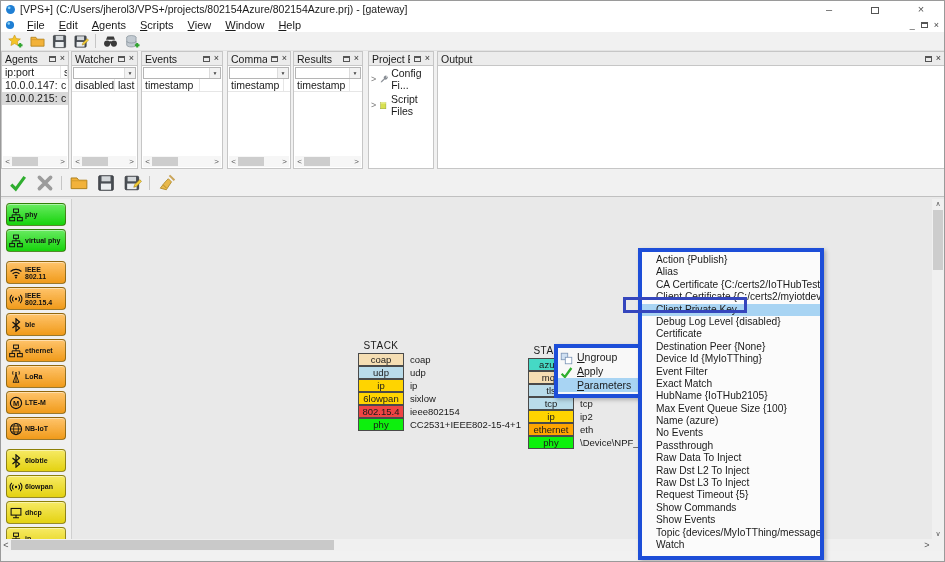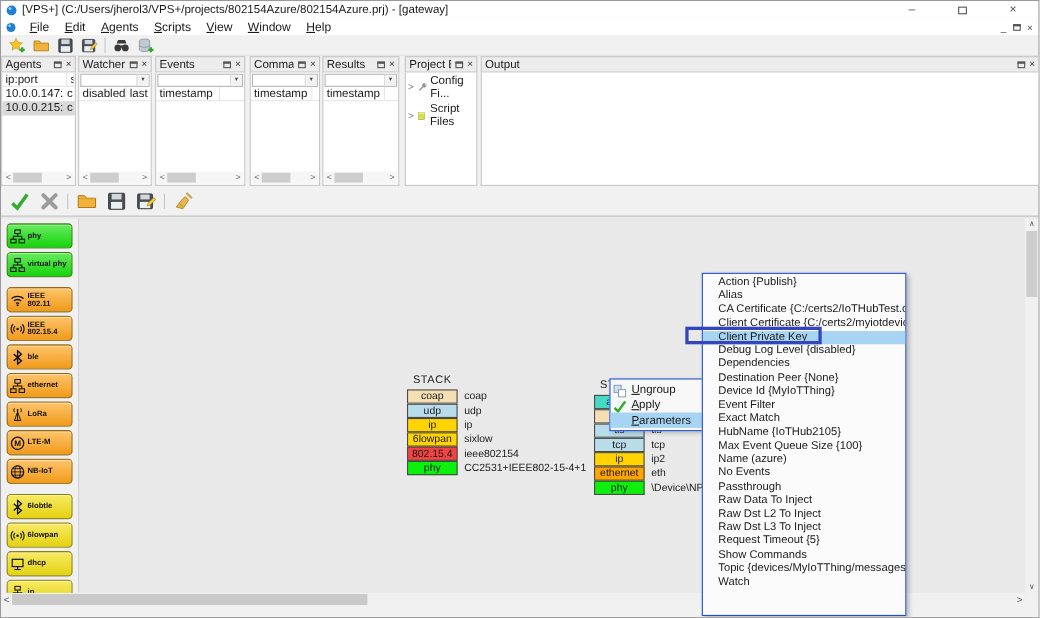--- a/index.html
+++ b/index.html
@@ -54,30 +54,30 @@
   .chev{color:#777;font-size:9px;width:7px;}
 
   
   .main{position:absolute;left:0;top:195px;width:100%;height:367px;background:#e9e9e9;border-top:1px solid #c0c0c0;}
   .palette{position:absolute;left:0;top:2px;width:71px;height:340px;background:#f0f0f0;border-right:1px solid #cfcfcf;padding-top:4px;overflow:hidden;}
   .pblock{width:60px;height:23px;margin:0 auto 3px auto;border-radius:4px;border:1px solid rgba(70,60,0,.55);display:flex;align-items:center;gap:2px;padding:1px 2px;box-shadow:inset 0 1px 0 rgba(255,255,255,.45);}
   .pblock .ico{flex:0 0 14px;}
   .pblock .lbl{font-size:7px;font-weight:bold;line-height:7px;color:#111;}
   .pgap{height:6px;}
 
-  .stack{position:absolute;z-index:1;margin-left:12px;}
+  .stack{position:absolute;z-index:1;}
   .stitle{font-size:10px;text-align:center;width:46px;margin-bottom:3px;letter-spacing:.5px;}
-  .srow{display:flex;align-items:center;height:13px;}
+  .srow{display:flex;align-items:flex-start;height:13px;}
   .scell{width:46px;height:13px;border:1px solid #4a4a4a;margin-top:-1px;text-align:center;font-size:9.5px;line-height:11px;}
   .snote{margin-left:6px;font-size:9.5px;white-space:nowrap;}
   #stack0{left:357px;top:143px;}
   #stack1{left:527px;top:148px;}
 
   
-  .menu{position:absolute;background:#f8f8f8;border:1px solid #1d4ed8;box-shadow:2px 2px 4px rgba(0,0,0,.25);}
+  .menu{position:absolute;background:#f8f8f8;border:4px solid #1d4ed8;box-shadow:2px 2px 4px rgba(0,0,0,.25);}
   #ctxmenu{left:553px;top:147px;width:120px;z-index:5;padding:2px 0;}
   .mrow{height:14px;display:flex;align-items:center;font-size:10.5px;gap:4px;padding:0 4px 0 2px;position:relative;}
   .mrow .ic{width:13px;height:11px;}
   .mrow.hl{background:#a8d4f3;}
   .subarrow{position:absolute;right:3px;font-size:6px;color:#222;}
   #parammenu{left:637px;top:51px;width:186px;height:312px;background:#fbfbfb;z-index:6;padding-top:2px;}
   .prow{height:12.4px;line-height:12.4px;font-size:10.2px;padding-left:14px;white-space:nowrap;overflow:hidden;}
   .prow.hl{background:#a8d4f3;}
 
   
@@ -631,35 +631,36 @@
           <span class="subarrow">▶</span>
         </div>
       </div>
     <div class="menu" id="parammenu">
         <div class="prow">Action {Publish}</div>
         <div class="prow">Alias</div>
         <div class="prow">CA Certificate {C:/certs2/IoTHubTest.cer}</div>
         <div class="prow">Client Certificate {C:/certs2/myiotdevice.crt}</div>
         <div class="prow hl" style="background: rgb(168, 212, 243);">Client Private Key</div>
         <div class="prow">Debug Log Level {disabled}</div>
-        <div class="prow">Dependencies</div>
+        <div class="prow">Certificate</div>
         <div class="prow">Destination Peer {None}</div>
         <div class="prow">Device Id {MyIoTThing}</div>
         <div class="prow">Event Filter</div>
         <div class="prow">Exact Match</div>
         <div class="prow">HubName {IoTHub2105}</div>
         <div class="prow">Max Event Queue Size {100}</div>
         <div class="prow">Name (azure)</div>
         <div class="prow">No Events</div>
         <div class="prow">Passthrough</div>
         <div class="prow">Raw Data To Inject</div>
         <div class="prow">Raw Dst L2 To Inject</div>
         <div class="prow">Raw Dst L3 To Inject</div>
         <div class="prow">Request Timeout {5}</div>
         <div class="prow">Show Commands</div>
+        <div class="prow">Show Events</div>
         <div class="prow">Topic {devices/MyIoTThing/messages/events/}</div>
         <div class="prow">Watch</div>
       </div>
     <div id="annotation" style="border-color: rgb(53, 70, 189);"></div>
 
     <div class="vscroll">
       <div class="var">∧</div>
       <div class="vthumb"></div>
       <div class="vdown">∨</div>
     </div>

